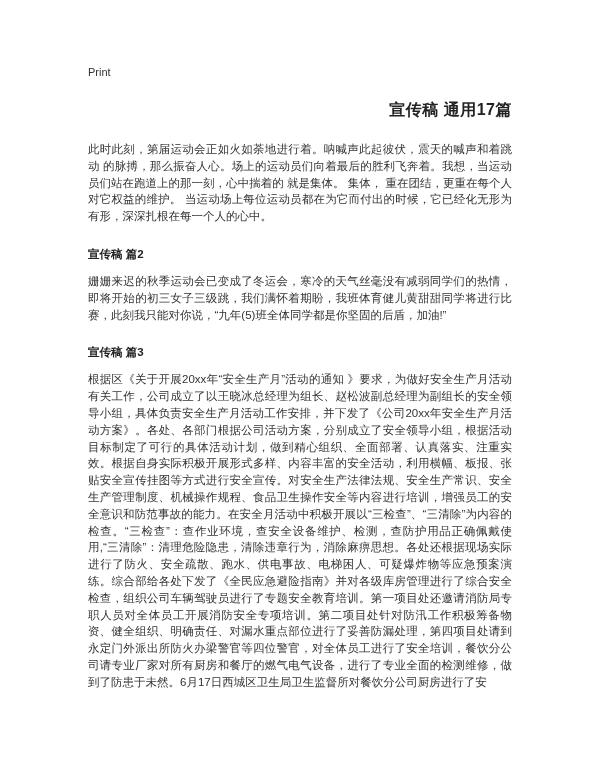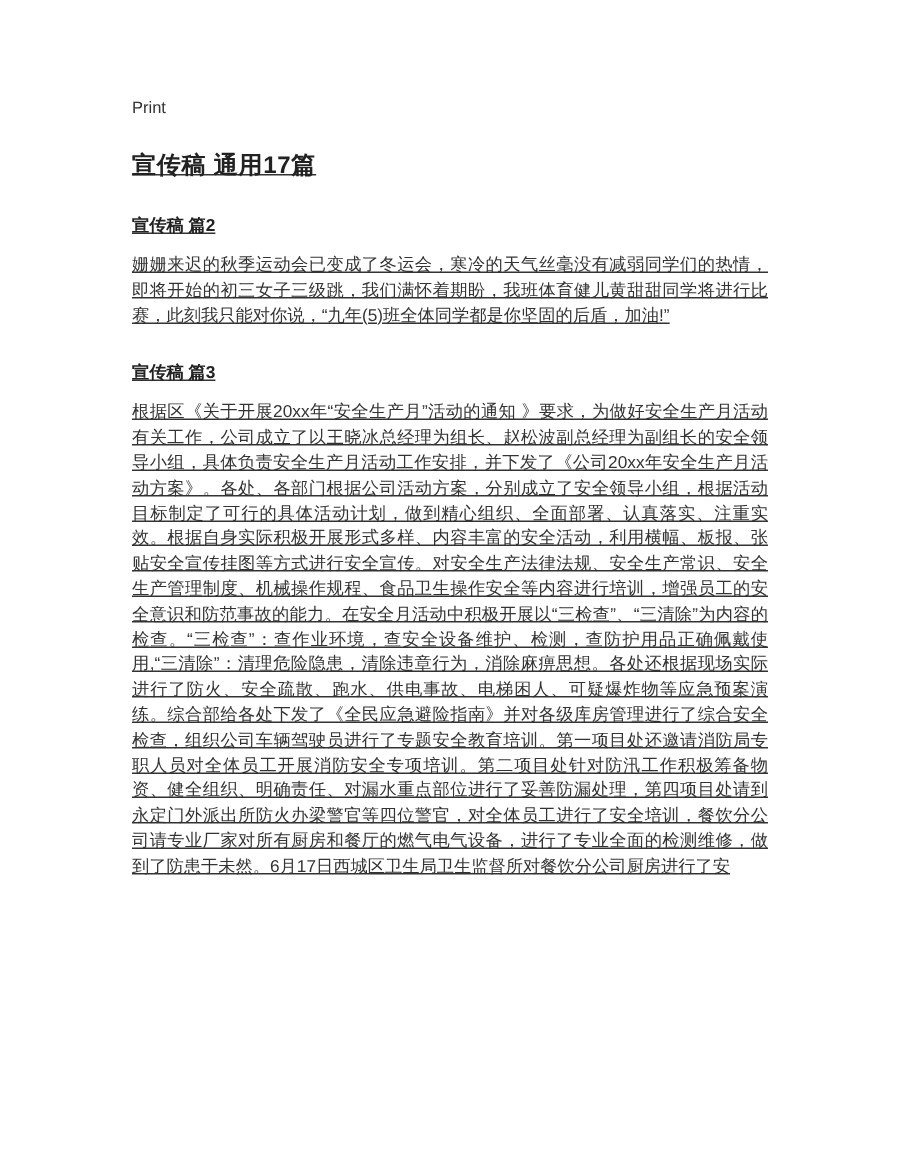--- a/index.html
+++ b/index.html
@@ -9,34 +9,33 @@
     width: 600px;
     height: 776px;
     margin: 0 auto;
     background: #ffffff;
     overflow: hidden;
     font-family: "Liberation Sans", "DejaVu Sans", sans-serif;
     color: #333333;
   }
   .content {
     padding: 62px 88px 0 88px;
-    text-decoration: underline;
   }
   .print-link {
     font-size: 11px;
     color: #333333;
     margin: 0 0 12px 0;
     cursor: pointer;
     display: inline-block;
   }
   .doc-title {
     font-size: 16px;
     font-weight: bold;
     color: #222222;
-    text-align: left;
+    text-align: right;
     margin: 10px 0 20px 0;
     letter-spacing: 0.5px;
   }
   .doc-subtitle {
     font-size: 11.5px;
     color: #333333;
     margin: 0 0 18px 0;
   }
   .section-heading {
     font-size: 11.5px;
@@ -58,20 +57,21 @@
 
 <div class="page">
   <div class="content">
 
     <span class="print-link">Print</span>
 
     <h1 class="doc-title">宣传稿 通用17篇</h1>
 
 
     <div>
+      <p class="section-body">此时此刻，第届运动会正如火如荼地进行着。呐喊声此起彼伏，震天的喊声和着跳动 的脉搏，那么振奋人心。场上的运动员们向着最后的胜利飞奔着。我想，当运动员们站在跑道上的那一刻，心中揣着的 就是集体。 集体， 重在团结，更重在每个人对它权益的维护。 当运动场上每位运动员都在为它而付出的时候，它已经化无形为有形，深深扎根在每一个人的心中。</p>
     </div>
 
     <div>
       <h2 class="section-heading">宣传稿 篇2</h2>
       <p class="section-body">姗姗来迟的秋季运动会已变成了冬运会，寒冷的天气丝毫没有减弱同学们的热情，即将开始的初三女子三级跳，我们满怀着期盼，我班体育健儿黄甜甜同学将进行比赛，此刻我只能对你说，“九年(5)班全体同学都是你坚固的后盾，加油!”</p>
     </div>
 
     <div>
       <h2 class="section-heading">宣传稿 篇3</h2>
       <p class="section-body">根据区《关于开展20xx年“安全生产月”活动的通知 》要求，为做好安全生产月活动有关工作，公司成立了以王晓冰总经理为组长、赵松波副总经理为副组长的安全领导小组，具体负责安全生产月活动工作安排，并下发了《公司20xx年安全生产月活动方案》。各处、各部门根据公司活动方案，分别成立了安全领导小组，根据活动目标制定了可行的具体活动计划，做到精心组织、全面部署、认真落实、注重实效。根据自身实际积极开展形式多样、内容丰富的安全活动，利用横幅、板报、张贴安全宣传挂图等方式进行安全宣传。对安全生产法律法规、安全生产常识、安全生产管理制度、机械操作规程、食品卫生操作安全等内容进行培训，增强员工的安全意识和防范事故的能力。在安全月活动中积极开展以“三检查”、“三清除”为内容的检查。“三检查”：查作业环境，查安全设备维护、检测，查防护用品正确佩戴使用,“三清除”：清理危险隐患，清除违章行为，消除麻痹思想。各处还根据现场实际进行了防火、安全疏散、跑水、供电事故、电梯困人、可疑爆炸物等应急预案演练。综合部给各处下发了《全民应急避险指南》并对各级库房管理进行了综合安全检查，组织公司车辆驾驶员进行了专题安全教育培训。第一项目处还邀请消防局专职人员对全体员工开展消防安全专项培训。第二项目处针对防汛工作积极筹备物资、健全组织、明确责任、对漏水重点部位进行了妥善防漏处理，第四项目处请到永定门外派出所防火办梁警官等四位警官，对全体员工进行了安全培训，餐饮分公司请专业厂家对所有厨房和餐厅的燃气电气设备，进行了专业全面的检测维修，做到了防患于未然。6月17日西城区卫生局卫生监督所对餐饮分公司厨房进行了安</p>

